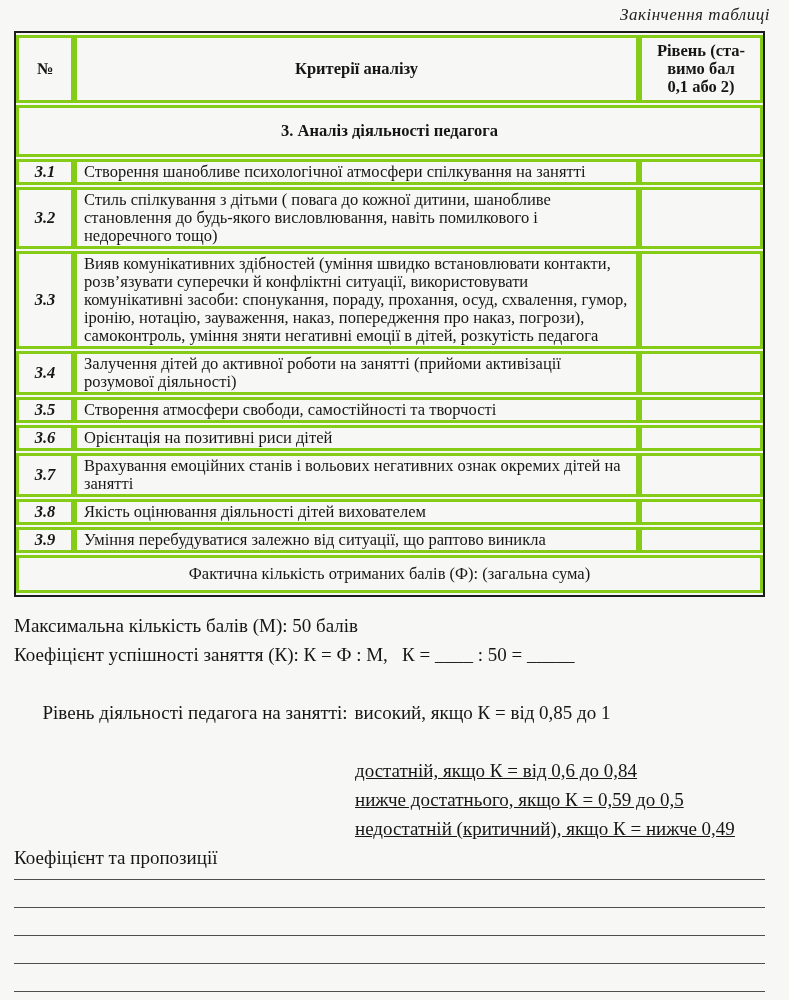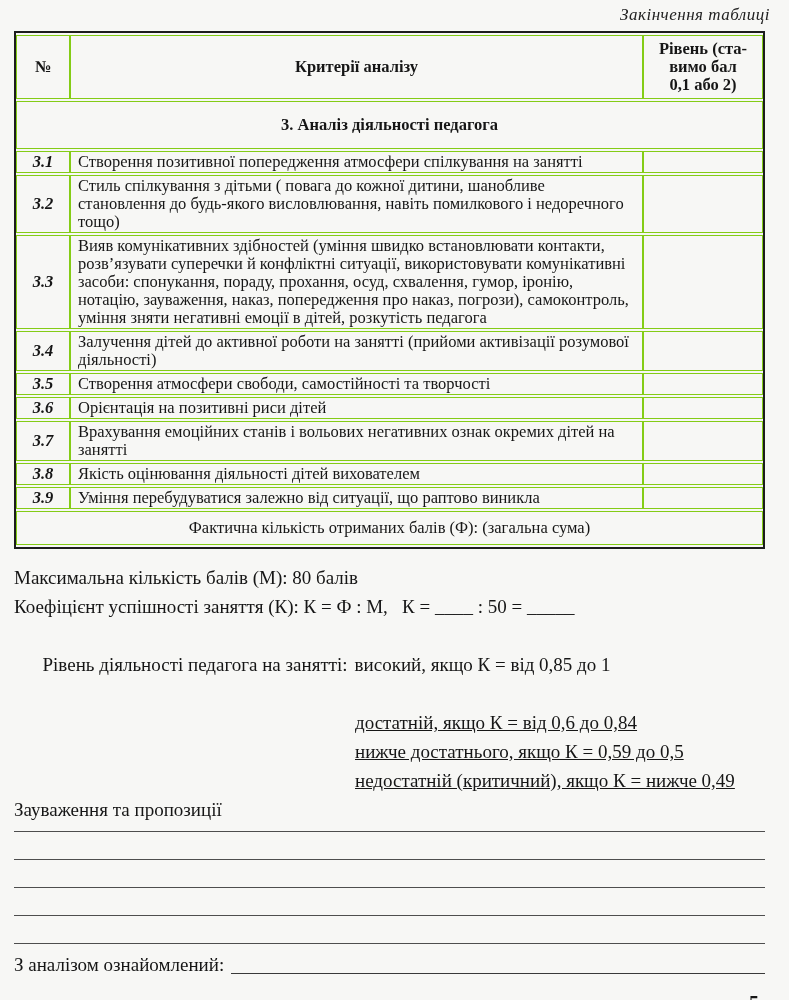--- a/index.html
+++ b/index.html
@@ -15,21 +15,21 @@
     text-align: right; font-style: italic; font-size: 17px; line-height: 20px;
     letter-spacing: 0.5px; color: #222; margin-right: -5px;
   }
 
   table.analysis {
     width: 100%; margin-top: 6px;
     border-collapse: separate; border-spacing: 0 2px;
     border: 2px solid #1c1c1c;
   }
   table.analysis th, table.analysis td {
-    border: 1px solid #84cc16;
+    border: 3px solid #84cc16;
     font-size: 16.5px; line-height: 18px;
     padding: 1px 7px;
   }
   th { font-weight: bold; text-align: center; vertical-align: middle; padding: 4px 4px !important; }
   .th-level { white-space: pre-line; }
   td.num  { font-weight: bold; text-align: center; vertical-align: middle; width: 38px; font-style: italic; }
   td.crit { text-align: left; vertical-align: middle; }
   td.score { width: 104px; }
   td.section { font-weight: bold; text-align: center; padding: 14px 0 !important; }
   td.tfoot   { font-weight: normal; text-align: center; padding: 7px 0 !important; }
@@ -71,21 +71,21 @@
 0,1 або 2)</th>
       </tr>
     </thead>
     <tbody>
       <tr>
         <td class="section" colspan="3">3. Аналіз діяльності педагога</td>
       </tr>
 
       <tr>
         <td class="num">3.1</td>
-        <td class="crit">Створення позитивної попередження атмосфери спілкування на занятті</td>
+        <td class="crit">Створення шанобливе психологічної атмосфери спілкування на занятті</td>
         <td class="score"></td>
       </tr>
       <tr>
         <td class="num">3.2</td>
         <td class="crit">Стиль спілкування з дітьми ( повага до кожної дитини, шанобливе становлення до будь-якого висловлювання, навіть помилкового і недоречного тощо)</td>
         <td class="score"></td>
       </tr>
       <tr>
         <td class="num">3.3</td>
         <td class="crit">Вияв комунікативних здібностей (уміння швидко встановлювати контакти, розв’язувати суперечки й конфліктні ситуації, використовувати комунікативні засоби: спонукання, пораду, прохання, осуд, схвалення, гумор, іронію, нотацію, зауваження, наказ, попередження про наказ, погрози), самоконтроль, уміння зняти негативні емоції в дітей, розкутість педагога</td>
@@ -122,31 +122,31 @@
         <td class="score"></td>
       </tr>
 
       <tr>
         <td class="tfoot" colspan="3">Фактична кількість отриманих балів (Ф): (загальна сума)</td>
       </tr>
     </tbody>
   </table>
 
   <div class="text-block">
-    <div class="tline">Максимальна кількість балів (М): 80 балів</div>
+    <div class="tline">Максимальна кількість балів (М): 50 балів</div>
     <div class="tline">Коефіцієнт успішності заняття (К): К = Ф : М,   К = ____ : 50 = _____</div>
     <div class="tline lvl-first">
       <span>Рівень діяльності педагога на занятті:</span><span class="lvl-val">високий, якщо К = від 0,85 до 1</span>
     </div>
     <div class="tline lvl-indent">достатній, якщо К = від 0,6 до 0,84</div>
     <div class="tline lvl-indent">нижче достатнього, якщо К = 0,59 до 0,5</div>
     <div class="tline lvl-indent">недостатній (критичний), якщо К = нижче 0,49</div>
   </div>
 
-  <div class="remarks-title">Зауваження та пропозиції</div>
+  <div class="remarks-title">Коефіцієнт та пропозиції</div>
 
   <div class="lines">
     <div class="rule first"></div>
     <div class="rule"></div>
     <div class="rule"></div>
     <div class="rule"></div>
     <div class="rule"></div>
   </div>
 
   <div class="ack">

